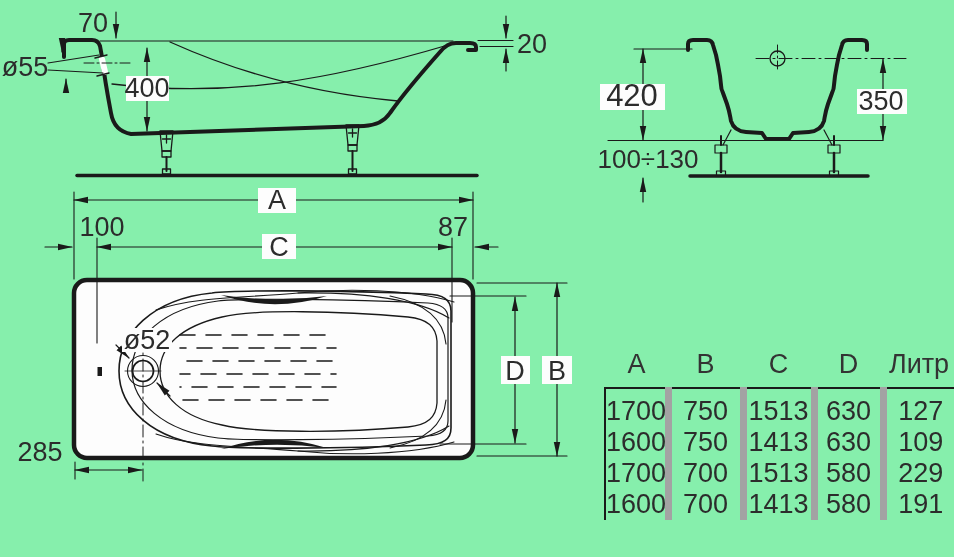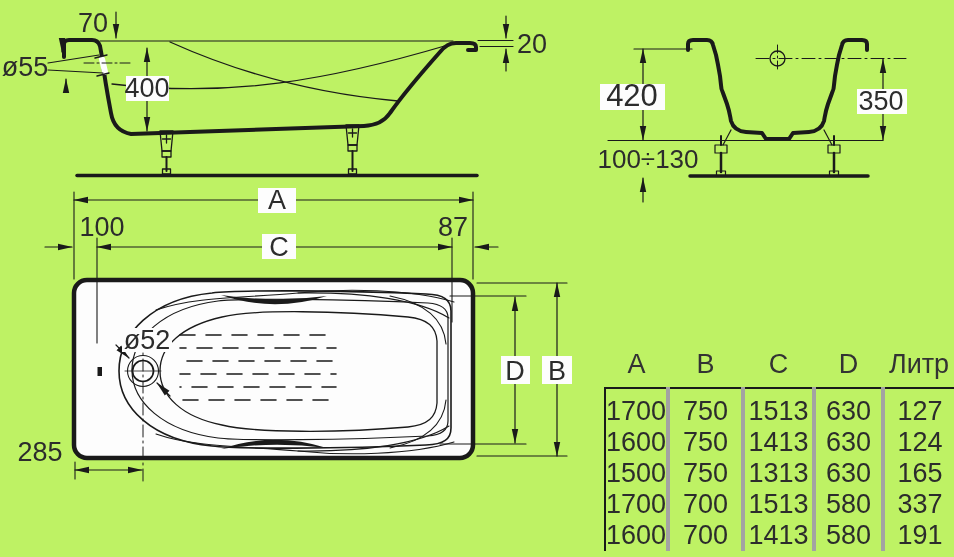--- a/index.html
+++ b/index.html
@@ -1,27 +1,27 @@
 <!DOCTYPE html>
 <html><head>
 <meta charset="utf-8">
 <style>
   html,body{margin:0;padding:0;background:#fdfdfd;}
-  .stage{position:relative;width:954px;height:557px;background:#bef264;overflow:hidden;
+  .stage{position:relative;width:954px;height:557px;background:#86efac;overflow:hidden;
          font-family:"Liberation Sans", sans-serif;}
   .stage svg{position:absolute;left:0;top:0;}
   svg text{fill:#2c2c2c;font-family:"Liberation Sans", sans-serif;}
   .dimtxt{font-size:27px;text-anchor:middle;}
   .dimtxt-big{font-size:31px;text-anchor:middle;}
   .dimtxt-sm{font-size:26px;text-anchor:middle;}
   .spec-table{position:absolute;left:604px;top:347px;width:350px;border-collapse:collapse;
               font-size:27px;color:#2c2c2c;table-layout:fixed;}
   .spec-table th{font-weight:normal;border-bottom:2.5px solid #1a1a1a;padding:2px 0 7px 0;
                  text-align:center;color:#333;}
-  .spec-table td{border-left:4px solid #a3a3a3;height:30px;padding:0;text-align:center;}
+  .spec-table td{border-left:7px solid #a3a3a3;height:30px;padding:0;text-align:center;}
   .spec-table td:first-child{border-left:2px solid #1a1a1a;}
   .spec-table tbody tr:first-child td{padding-top:7px;}
 </style>
 </head>
 <body>
 
 <div class="stage">
 
 <svg width="954" height="557" viewBox="0 0 954 557">
   <defs>
@@ -246,35 +246,28 @@
       <td>750</td>
       <td>1513</td>
       <td>630</td>
       <td>127</td>
     </tr>
     <tr>
       <td>1600</td>
       <td>750</td>
       <td>1413</td>
       <td>630</td>
-      <td>124</td>
-    </tr>
-    <tr>
-      <td>1500</td>
-      <td>750</td>
-      <td>1313</td>
-      <td>630</td>
-      <td>165</td>
+      <td>109</td>
     </tr>
     <tr>
       <td>1700</td>
       <td>700</td>
       <td>1513</td>
       <td>580</td>
-      <td>337</td>
+      <td>229</td>
     </tr>
     <tr>
       <td>1600</td>
       <td>700</td>
       <td>1413</td>
       <td>580</td>
       <td>191</td>
     </tr>
   </tbody>
 </table>

